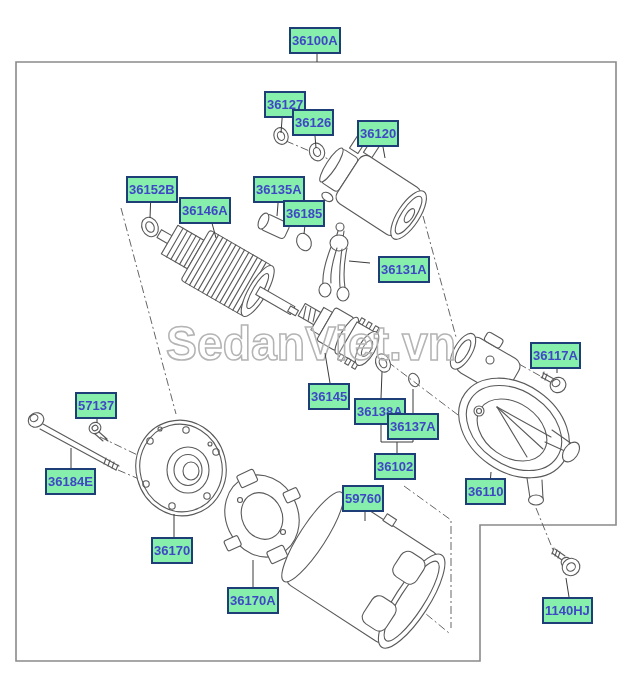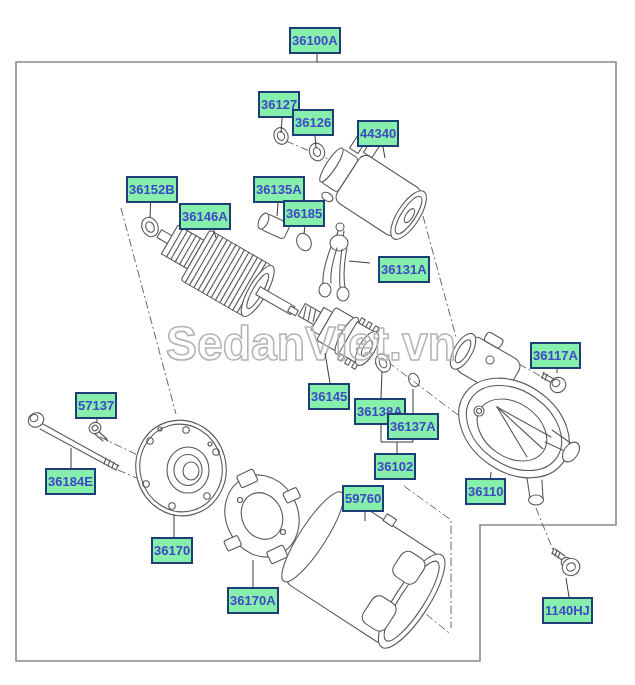--- a/index.html
+++ b/index.html
@@ -259,26 +259,26 @@
     <line x1="397" y1="442" x2="397" y2="453"></line>
     <line x1="365" y1="500" x2="365" y2="521"></line>
     <line x1="489" y1="498" x2="491" y2="472"></line>
     <line x1="174" y1="537" x2="174" y2="514"></line>
     <line x1="253" y1="587" x2="253" y2="560"></line>
     <line x1="569" y1="597" x2="566" y2="578"></line>
   </g>
 </svg>
 
 <div class="plabel" style="left:289px;top:27px">36100A</div>
-<div class="plabel" style="left:258px;top:91px">36127</div>
+<div class="plabel" style="left:264px;top:91px">36127</div>
 <div class="plabel" style="left:292px;top:109px">36126</div>
-<div class="plabel" style="left:357px;top:120px">44340</div>
+<div class="plabel" style="left:357px;top:120px">36120</div>
 <div class="plabel" style="left:126px;top:176px">36152B</div>
 <div class="plabel" style="left:253px;top:176px">36135A</div>
-<div class="plabel" style="left:179px;top:203px">36146A</div>
+<div class="plabel" style="left:179px;top:197px">36146A</div>
 <div class="plabel" style="left:283px;top:200px">36185</div>
 <div class="plabel" style="left:378px;top:256px">36131A</div>
 <div class="plabel" style="left:530px;top:342px">36117A</div>
 <div class="plabel" style="left:308px;top:383px">36145</div>
 <div class="plabel" style="left:75px;top:392px">57137</div>
 <div class="plabel" style="left:354px;top:398px">36138A</div>
 <div class="plabel" style="left:387px;top:413px">36137A</div>
 <div class="plabel" style="left:374px;top:453px">36102</div>
 <div class="plabel" style="left:45px;top:468px">36184E</div>
 <div class="plabel" style="left:342px;top:485px">59760</div>

